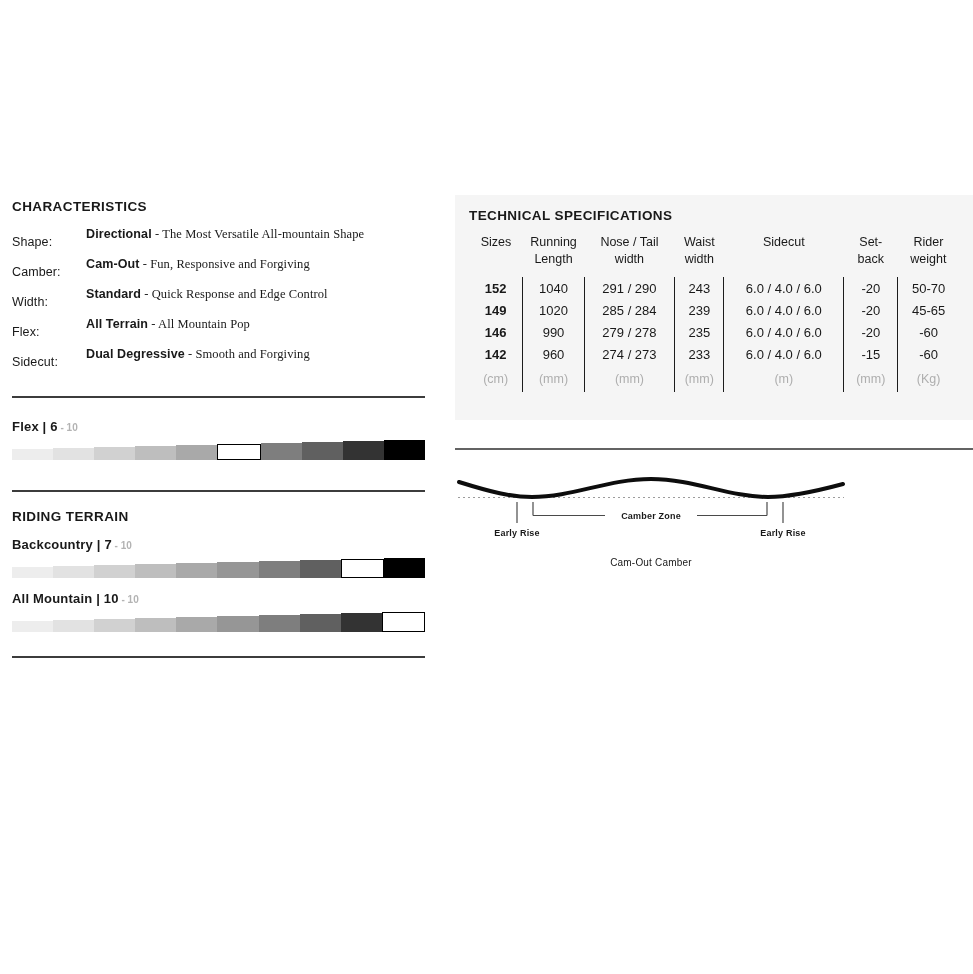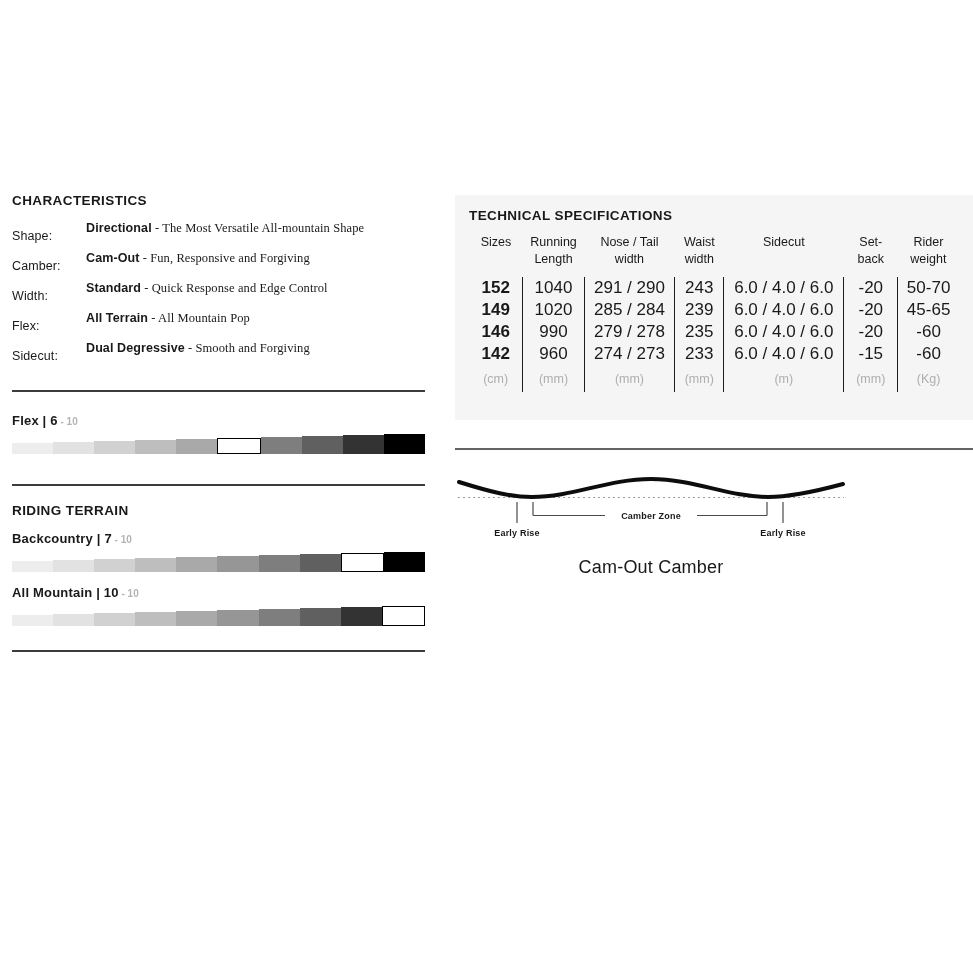--- a/index.html
+++ b/index.html
@@ -4,21 +4,21 @@
 <style>
   html,body{margin:0;padding:0;background:#ffffff;}
   body{
     width:973px;height:974px;position:relative;overflow:hidden;
     font-family:"Liberation Sans", sans-serif;color:#191919;
     -webkit-font-smoothing:antialiased;
   }
   .page{position:absolute;inset:0;}
 
   
-  .left-col{position:absolute;left:12px;top:193px;width:413px;}
+  .left-col{position:absolute;left:12px;top:199px;width:413px;}
   .sec-title{
     font-size:13.5px;font-weight:700;letter-spacing:.4px;margin:0;
     text-transform:uppercase;
   }
   .char-rows{margin-top:9px;}
   .char-row{display:flex;font-size:12.5px;line-height:22px;letter-spacing:.1px;}
   .char-label{width:74px;flex:none;margin-top:8px;}
   .char-text b{font-weight:700;}
   .char-desc{font-weight:400;font-family:Liberation Serif, serif;}
 
@@ -52,41 +52,41 @@
   .specs-panel{
     background:#f5f5f5;height:225px;box-sizing:border-box;
     padding:13px 14px 0 14px;
   }
   .specs-table{width:100%;border-collapse:collapse;margin-top:11px;table-layout:fixed;}
   .specs-table th{
     font-weight:400;font-size:12.5px;line-height:17px;white-space:pre-line;
     text-align:center;vertical-align:top;padding:0 0 9px 0;margin-top:32px;
   }
   .specs-table td{
-    font-size:17px;text-align:center;height:22px;padding:0;
+    font-size:13px;text-align:center;height:22px;padding:0;
     border-left:1.5px solid #1c1c1c;
   }
   .specs-table td:first-child{border-left:none;}
   .specs-table td.size{font-weight:700;}
   .specs-table tr.units td{
     color:#aeaeae;font-size:12.5px;height:27px;vertical-align:middle;font-weight:400;
   }
 
   .divider-right{border:none;border-top:2px solid #636363;margin:28px 0 0 0;}
 
   .camber-figure{margin-top:22px;width:392px;}
   .board-curve{fill:none;stroke:#0d0d0d;stroke-width:4;stroke-linecap:round;}
   .dotline{stroke:#9c9c9c;stroke-width:1;stroke-dasharray:2 3;}
   .tick{stroke:#4a4a4a;stroke-width:1.2;}
   .svg-label{
     font-family:"Liberation Sans",sans-serif;font-size:9px;font-weight:700;
     fill:#191919;text-anchor:middle;letter-spacing:.2px;
   }
   .camber-caption{
-    width:392px;text-align:center;font-size:18px;margin-top:9px;letter-spacing:.2px;
+    width:392px;text-align:center;font-size:10px;margin-top:9px;letter-spacing:.2px;
   }
 </style>
 </head>
 <body>
 
 <div class="page">
 
   <section class="left-col">
 
     <div>

